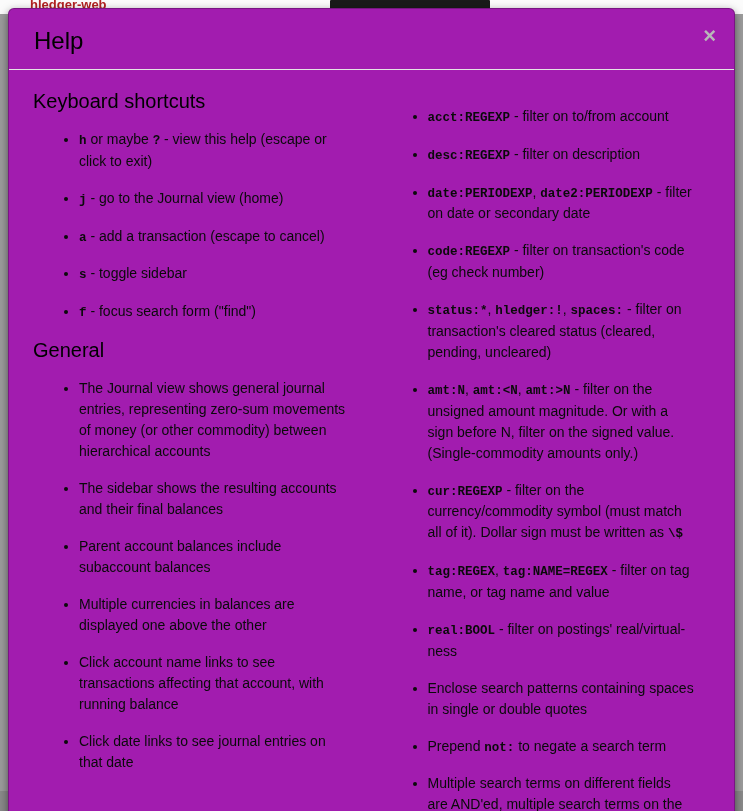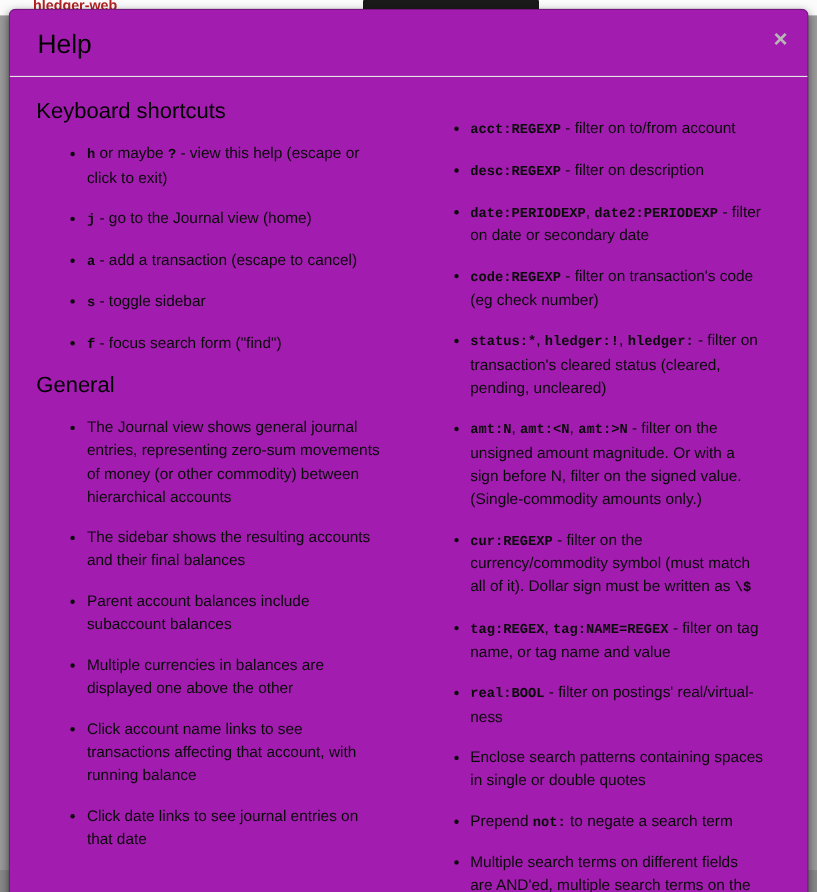--- a/index.html
+++ b/index.html
@@ -122,21 +122,21 @@
           <li>Click account name links to see transactions affecting that account, with running balance</li>
           <li>Click date links to see journal entries on that date</li>
         </ul>
       </div>
     <div class="help-col">
         <ul class="help-list">
           <li><code class="code-span">acct:REGEXP</code> - filter on to/from account</li>
           <li><code class="code-span">desc:REGEXP</code> - filter on description</li>
           <li><code class="code-span">date:PERIODEXP</code>, <code class="code-span">date2:PERIODEXP</code> - filter on date or secondary date</li>
           <li><code class="code-span">code:REGEXP</code> - filter on transaction's code (eg check number)</li>
-          <li><code class="code-span">status:*</code>, <code class="code-span">hledger:!</code>, <code class="code-span">hledger:</code> - filter on transaction's cleared status (cleared, pending, uncleared)</li>
+          <li><code class="code-span">status:*</code>, <code class="code-span">hledger:!</code>, <code class="code-span">spaces:</code> - filter on transaction's cleared status (cleared, pending, uncleared)</li>
           <li><code class="code-span">amt:N</code>, <code class="code-span">amt:&lt;N</code>, <code class="code-span">amt:&gt;N</code> - filter on the unsigned amount magnitude. Or with a sign before N, filter on the signed value. (Single-commodity amounts only.)</li>
           <li><code class="code-span">cur:REGEXP</code> - filter on the currency/commodity symbol (must match all of it). Dollar sign must be written as <code class="code-span">\$</code></li>
           <li><code class="code-span">tag:REGEX</code>, <code class="code-span">tag:NAME=REGEX</code> - filter on tag name, or tag name and value</li>
           <li><code class="code-span">real:BOOL</code> - filter on postings' real/virtual-ness</li>
           <li>Enclose search patterns containing spaces in single or double quotes</li>
           <li>Prepend <code class="code-span">not:</code> to negate a search term</li>
           <li>Multiple search terms on different fields are AND'ed, multiple search terms on the same field are OR'ed</li>
           <li>These search terms also work with command-line hledger</li>
         </ul>
       </div>

